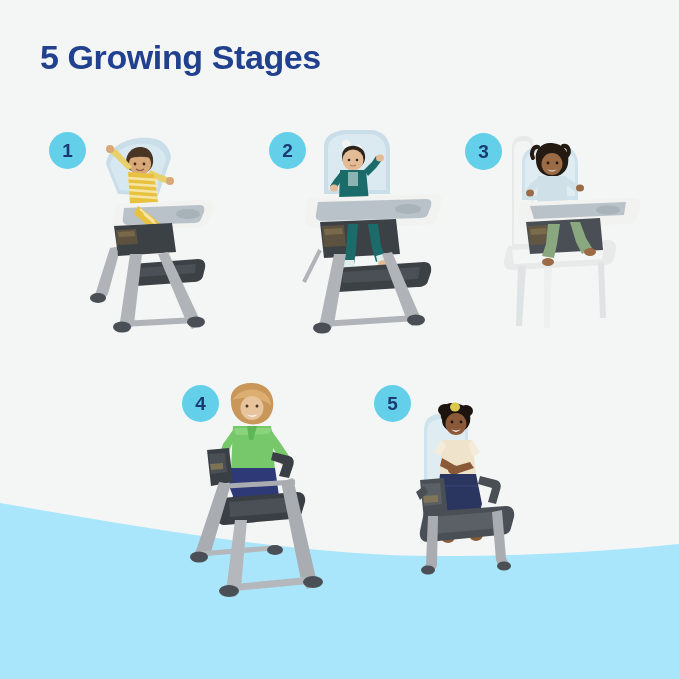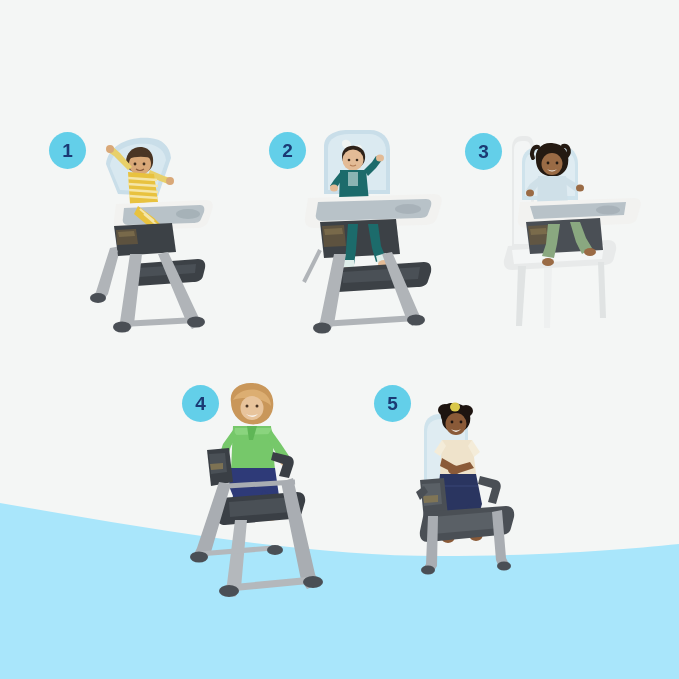--- a/index.html
+++ b/index.html
@@ -81,20 +81,21 @@
 </style>
 </head>
 <body>
 
 <div id="page" style="background: rgb(244, 246, 245);">
 
   <svg class="wave-layer" viewBox="0 0 679 679" width="679" height="679" preserveAspectRatio="none">
     <path id="wave-path" d="M0,503 C140,527 300,556 440,556 C540,556 620,550 679,544 L679,679 L0,679 Z" fill="#a9e6fb"></path>
   </svg>
 
+  <div class="page-title" style="color: rgb(33, 64, 142);">5 Growing Stages</div>
 
   <div class="stage-badge" id="badge-1" style="background: rgb(99, 207, 233); color: rgb(27, 58, 116);">1</div>
   <div class="stage-photo" id="photo-1">
     <svg viewBox="0 0 175 210" width="175" height="210">
 
       <path d="M22,122 L8,166 L4,172 L14,176 L20,168 L33,120 Z" fill="#b0b4b8"></path>
       <ellipse cx="10" cy="172" rx="8" ry="5" fill="#4a4f55"></ellipse>
 
       <path d="M18,38 C20,20 40,10 62,12 C74,13 82,20 83,32 L70,70 L30,68 Z" fill="#c9dee9"></path>
       <path d="M22,40 C24,24 42,16 60,18 C70,19 77,25 78,34 L67,66 L32,64 Z" fill="#d8e8f0"></path>

